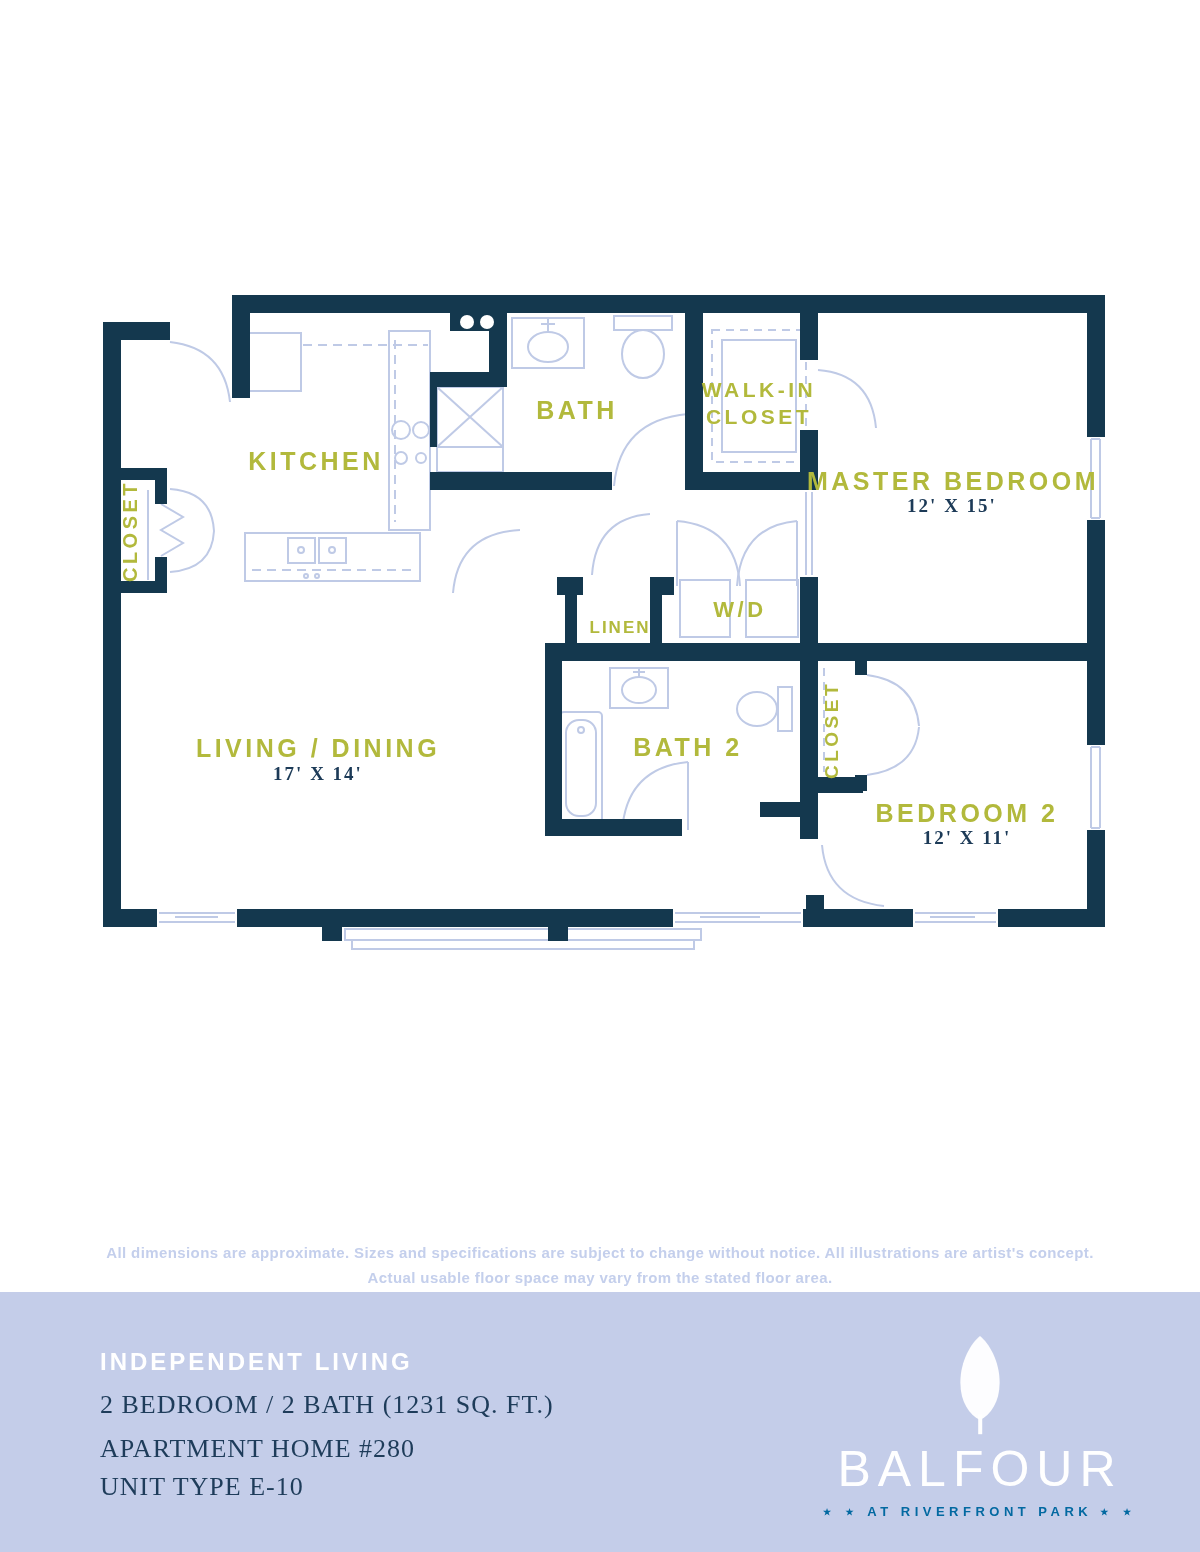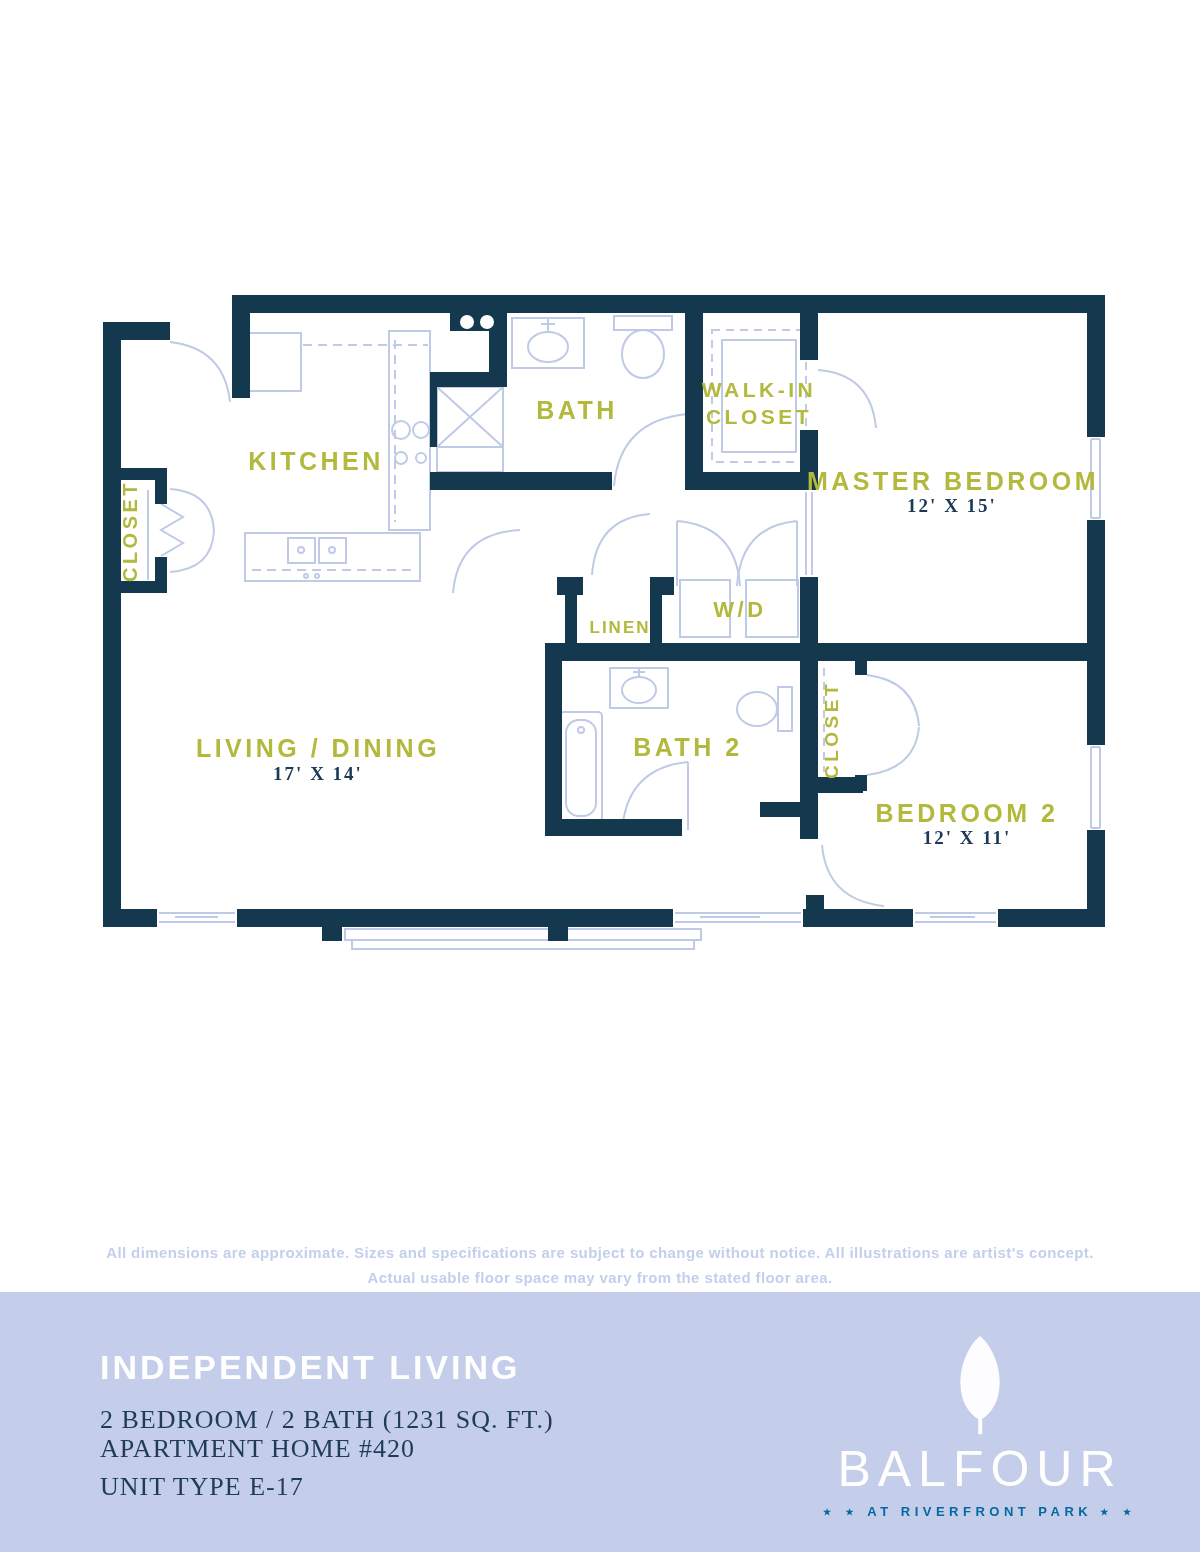--- a/index.html
+++ b/index.html
@@ -9,25 +9,25 @@
   
   text.room{font-family:"Liberation Sans",sans-serif;font-weight:bold;fill:#b2b93c;
             letter-spacing:3.5px;text-anchor:middle;}
   text.dims{font-family:"Liberation Serif",serif;font-weight:bold;fill:#1c3a57;
             letter-spacing:2px;text-anchor:middle;}
   
   .disclaimer{position:absolute;left:0;top:1240px;width:1200px;text-align:center;
               color:#c4cfec;font-weight:bold;font-size:15px;letter-spacing:0.4px;line-height:25px;}
   
   .footer{position:absolute;left:0;top:1292px;width:1200px;height:260px;background:#c4cde9;}
-  .footer-heading{position:absolute;left:100px;top:56px;color:#ffffff;font-size:34px;
+  .footer-heading{position:absolute;left:100px;top:56px;color:#ffffff;font-size:24px;
                   font-weight:bold;letter-spacing:3px;}
   .footer-line{position:absolute;left:100px;color:#1e3c5a;font-family:"Liberation Serif",serif;
                font-size:26px;letter-spacing:1px;}
-  .fl1{top:113px;} .fl2{top:142px;} .fl3{top:180px;}
+  .fl1{top:98px;} .fl2{top:142px;} .fl3{top:180px;}
   .logo{position:absolute;left:820px;top:44px;width:320px;text-align:center;}
   .logo-tree{display:block;margin:0 auto;}
   .logo-brand{color:#ffffff;font-family:Liberation Sans, sans-serif;font-size:50px;
               letter-spacing:7px;margin-top:4px;white-space:nowrap;}
   .logo-tagline{color:#0369a1;font-size:13px;font-weight:bold;letter-spacing:4.5px;
                 margin-top:6px;white-space:nowrap;}
   .logo-tagline .star{font-size:9px;letter-spacing:6px;vertical-align:1px;}
 </style>
 </head>
 <body>
@@ -224,22 +224,22 @@
   </svg>
 
   <div class="disclaimer">
     <div>All dimensions are approximate. Sizes and specifications are subject to change without notice. All illustrations are artist's concept.</div>
     <div>Actual usable floor space may vary from the stated floor area.</div>
   </div>
 
   <div class="footer">
     <div class="footer-heading">INDEPENDENT LIVING</div>
     <div class="footer-line fl1">2 BEDROOM / 2 BATH (1231 SQ. FT.)</div>
-    <div class="footer-line fl2">APARTMENT HOME #420</div>
-    <div class="footer-line fl3">UNIT TYPE E-17</div>
+    <div class="footer-line fl2">APARTMENT HOME #280</div>
+    <div class="footer-line fl3">UNIT TYPE E-10</div>
 
     <div class="logo">
       <svg class="logo-tree" width="64" height="100" viewBox="0 0 70 112">
         <rect x="33" y="88" width="4.5" height="22" fill="#ffffff"></rect>
         <path fill="#ffffff" fill-opacity="0.96" d="M35,0 C25,8 13,28 13,52 C13,74 23,88 35,94 C47,88 57,74 57,52 C57,28 45,8 35,0 Z"></path>
       </svg>
       <div class="logo-brand">BALFOUR</div>
       <div class="logo-tagline">
         <span class="star">★ ★</span>
         <span>AT RIVERFRONT PARK</span>

